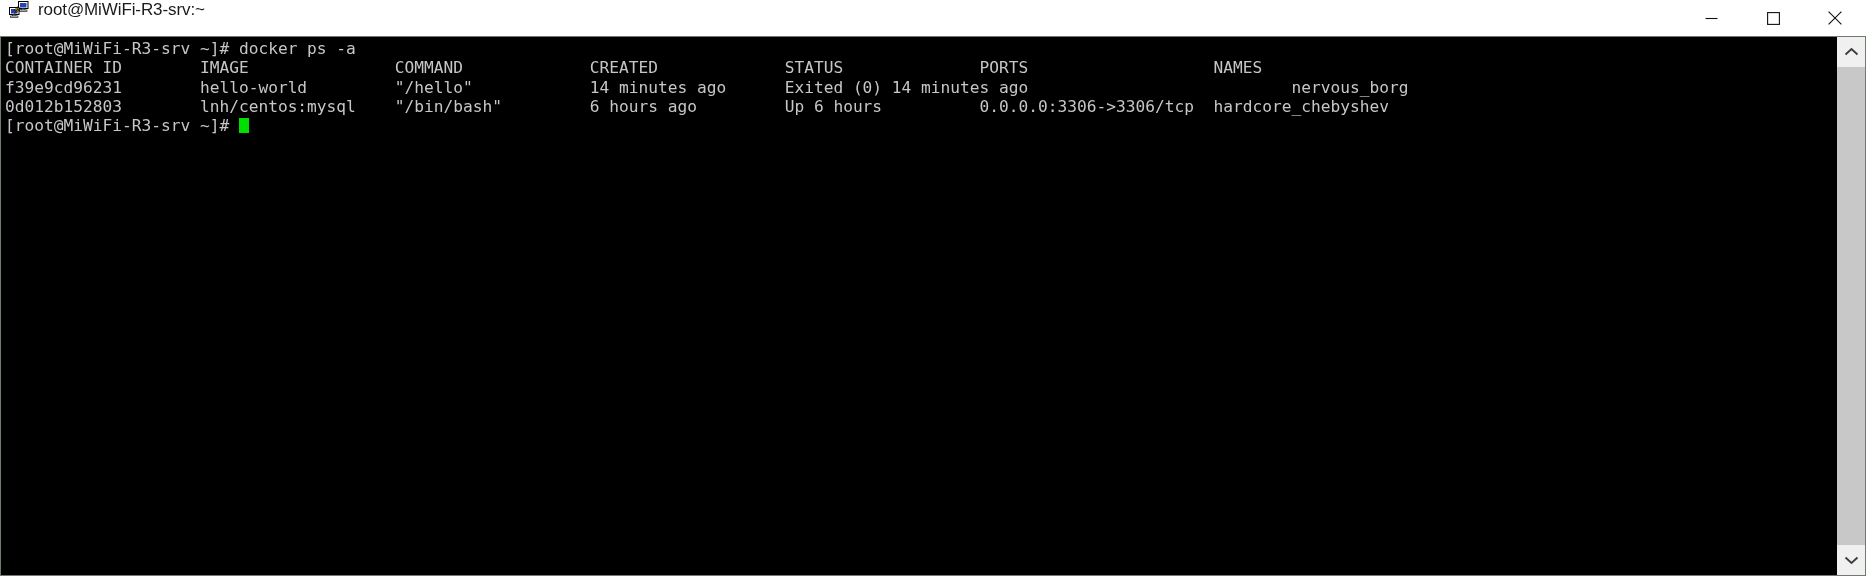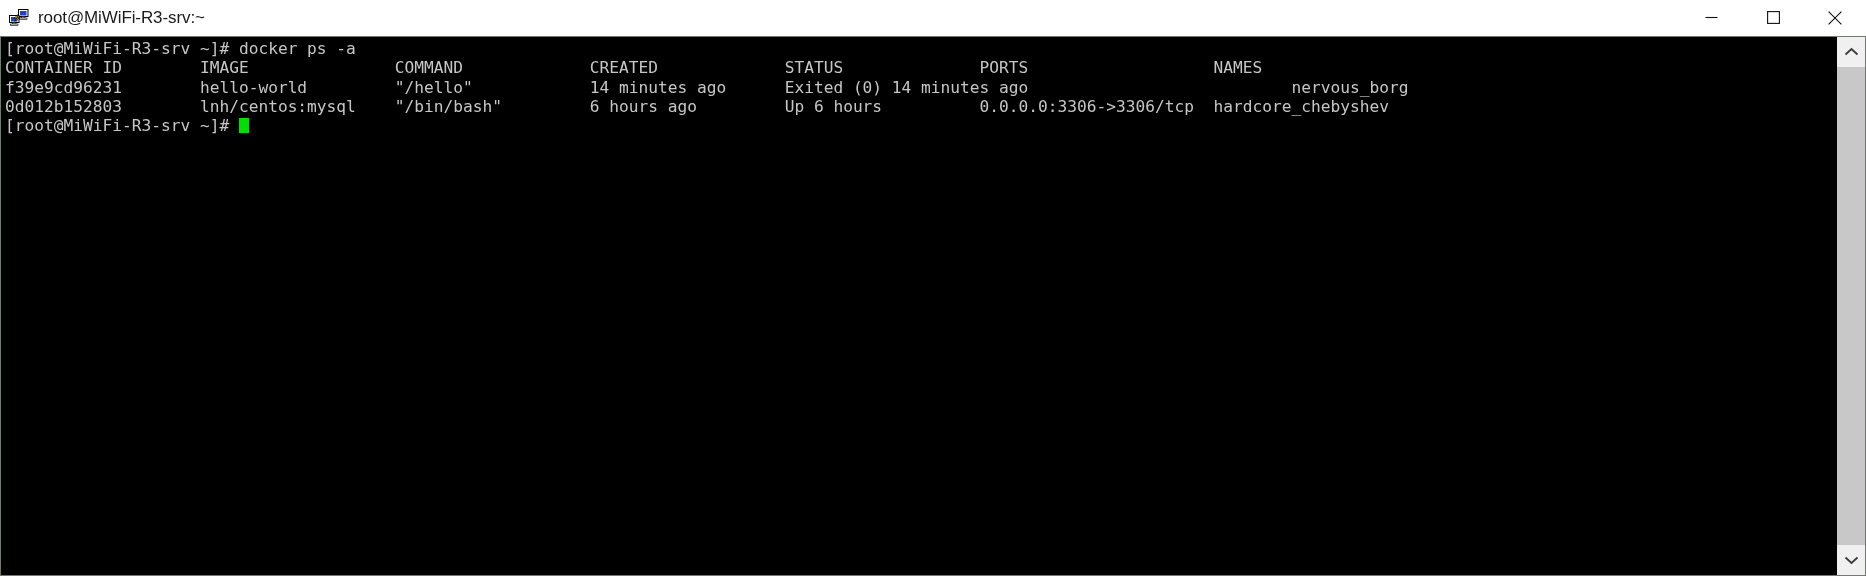--- a/index.html
+++ b/index.html
@@ -19,21 +19,21 @@
     display: flex;
     flex-direction: column;
   }
 
   
   #titlebar {
     height: 36px;
     min-height: 36px;
     background: #ffffff;
     display: flex;
-    align-items: center;
+    align-items: flex-start;
     position: relative;
     border-bottom: 1px solid #ffffff;
     border-radius: 11px;
   }
 
   #titlebar-left {
     display: flex;
     align-items: center;
     padding-left: 9px;
     gap: 9px;

